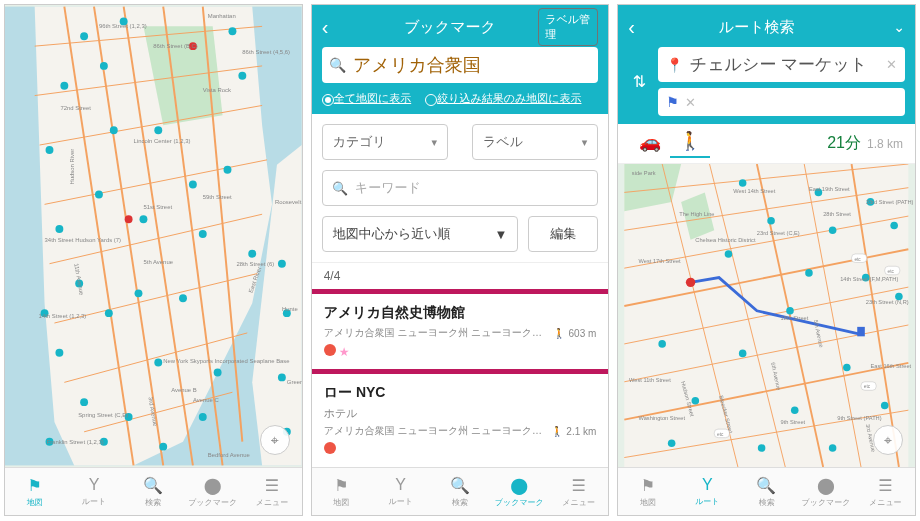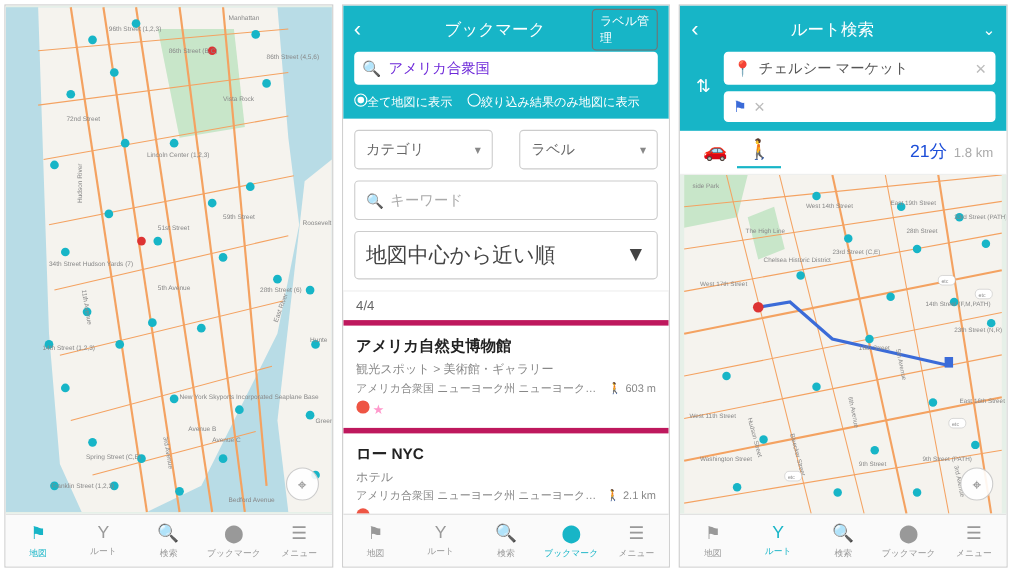--- a/index.html
+++ b/index.html
@@ -12,45 +12,45 @@
 .header-top { display: flex; align-items: center; justify-content: space-between; height: 28px; }
 .header-title { flex: 1; text-align: center; font-size: 15px; font-weight: 500; }
 .header-left { width: 40px; display: flex; align-items: center; }
 .header-right { width: 60px; display: flex; align-items: center; justify-content: flex-end; }
 .label-btn { border: 1px solid #737373; border-radius: 4px; padding: 3px 6px; font-size: 11px; color: #fff; }
 .back-chevron { font-size: 20px; }
 .down-chevron { font-size: 14px; }
 
 .search-row { margin-top: 6px; background: #fff; border-radius: 4px; display: flex; align-items: center; padding: 6px 8px; color: #333; }
 .search-row .icon { color: #999; margin-right: 6px; font-size: 14px; }
-.search-text { font-size: 13px; color: #6d28d9; flex: 1; }
+.search-text { font-size: 18px; color: #a16207; flex: 1; }
 
 .radio-row { display: flex; align-items: center; gap: 14px; margin-top: 8px; font-size: 11px; color: #fff; }
-.radio-row .opt { display: flex; align-items: flex-start; gap: 0; }
+.radio-row .opt { display: flex; align-items: flex-end; gap: 0; text-decoration: underline; }
 .radio { width: 12px; height: 12px; border: 1.5px solid #fff; border-radius: 50%; display: inline-flex; align-items: center; justify-content: center; }
 .radio.checked::after { content: ""; width: 6px; height: 6px; background: #fff; border-radius: 50%; }
 
 
 .route-box { margin-top: 6px; display: flex; align-items: center; gap: 8px; }
 .swap-col { width: 22px; display: flex; flex-direction: column; align-items: center; color: #fff; font-size: 16px; }
 .loc-col { flex: 1; display: flex; flex-direction: column; gap: 6px; }
 .loc-field { background: #fff; border-radius: 4px; display: flex; align-items: center; padding: 6px 8px; }
 .loc-field .pin { color: #17b5c7; margin-right: 6px; font-size: 14px; }
 .loc-field .pin.flag { color: #3b6bd8; }
-.loc-text { flex: 1; font-size: 13px; color: #555; }
+.loc-text { flex: 1; font-size: 17px; color: #555; font-family: Liberation Serif, serif; }
 .loc-clear { color: #bbb; font-size: 13px; }
 
 
 .filters { padding: 10px; background: #fff; flex-shrink: 0; }
 .f-row { display: flex; gap: 24px; margin-bottom: 10px; }
 .f-sel { flex: 1; border: 1px solid #ccc; border-radius: 4px; padding: 8px 10px; display: flex; align-items: center; justify-content: space-between; font-size: 13px; color: #666; }
 .f-sel .chev { color: #888; font-size: 11px; }
 .kw-row { border: 1px solid #ccc; border-radius: 4px; padding: 8px 10px; display: flex; align-items: center; gap: 6px; color: #aaa; font-size: 13px; }
 .sort-row { display: flex; gap: 10px; margin-top: 10px; }
-.sort-sel { flex: 1; border: 1px solid #ccc; border-radius: 4px; padding: 8px 10px; display: flex; align-items: center; justify-content: space-between; font-size: 19px; color: #444; }
+.sort-sel { flex: 1; border: 1px solid #ccc; border-radius: 4px; padding: 8px 10px; display: flex; align-items: center; justify-content: space-between; font-size: 13px; color: #444; }
 .edit-btn { width: 70px; border: 1px solid #ccc; border-radius: 4px; padding: 8px; text-align: center; font-size: 13px; color: #444; }
 
 
 .count { padding: 6px 12px; font-size: 12px; color: #666; border-top: 1px solid #eee; }
 .listarea { flex: 1; overflow: hidden; }
 .item { padding: 10px 12px; border-top: 5px solid #be185d; }
 .item-title { font-size: 14px; font-weight: 600; color: #222; margin-bottom: 4px; }
 .item-cat { font-size: 11px; color: #888; margin-bottom: 3px; }
 .item-loc-row { display: flex; align-items: center; justify-content: space-between; font-size: 10px; color: #888; }
 .item-loc { flex: 1; white-space: nowrap; overflow: hidden; text-overflow: ellipsis; }
@@ -68,21 +68,21 @@
 
 .map { flex: 1; background: #e6f0e8; position: relative; overflow: hidden; }
 .map svg { width: 100%; height: 100%; }
 .compass { position: absolute; bottom: 12px; right: 12px; width: 30px; height: 30px; background: rgba(255,255,255,0.9); border-radius: 50%; border: 1px solid #ccc; display: flex; align-items: center; justify-content: center; color: #888; font-size: 14px; }
 
 
 .mode-row { height: 40px; display: flex; align-items: center; border-bottom: 1px solid #eee; padding: 0 12px; background: #fff; flex-shrink: 0; }
 .mode { width: 40px; text-align: center; color: #bbb; font-size: 18px; padding-bottom: 4px; }
 .mode.active { color: #17b5c7; border-bottom: 2px solid #17b5c7; }
 .mode-spacer { flex: 1; }
-.time-val { font-size: 16px; color: #1d4ed8; margin-right: 6px; }
+.time-val { font-size: 16px; color: #15803d; margin-right: 6px; }
 .dist-val { font-size: 12px; color: #aaa; }
 
 .poi { fill: #17b5c7; }
 .road { stroke: #f4a261; stroke-width: 2; fill: none; }
 .road-thin { stroke: #f4a261; stroke-width: 1; fill: none; }
 .water { fill: #b8dce6; }
 .park { fill: #c8e6c9; }
 .route-line { stroke: #3b6bd8; stroke-width: 3; fill: none; }
 .st-label { font-size: 6px; fill: #888; }
 .etc-label { font-size: 5px; fill: #888; }
@@ -248,27 +248,27 @@
     </div>
     <div class="kw-row">
           <span>🔍</span>
           <span>キーワード</span>
         </div>
     <div class="sort-row">
       <div class="sort-sel">
             <span>地図中心から近い順</span>
             <span class="chev">▼</span>
           </div>
+      <div class="edit-btn">編集</div>
     </div>
   </div>
   <div class="count">4/4</div>
   <div class="listarea">
     <div class="item">
       <div class="item-title">アメリカ自然史博物館</div>
-      <div class="item-cat">観光スポット &gt; 美術館・ギャラリー</div>
       <div class="item-loc-row">
         <div class="item-loc">アメリカ合衆国 ニューヨーク州 ニューヨーク州・ニューヨーク</div>
         <div class="item-dist">
               <span>🚶</span>
               <span>603 m</span>
             </div>
       </div>
       <div class="item-icons"><span class="dot red"></span><span style="color:#f9c">★</span></div>
     </div>
     <div class="item">

